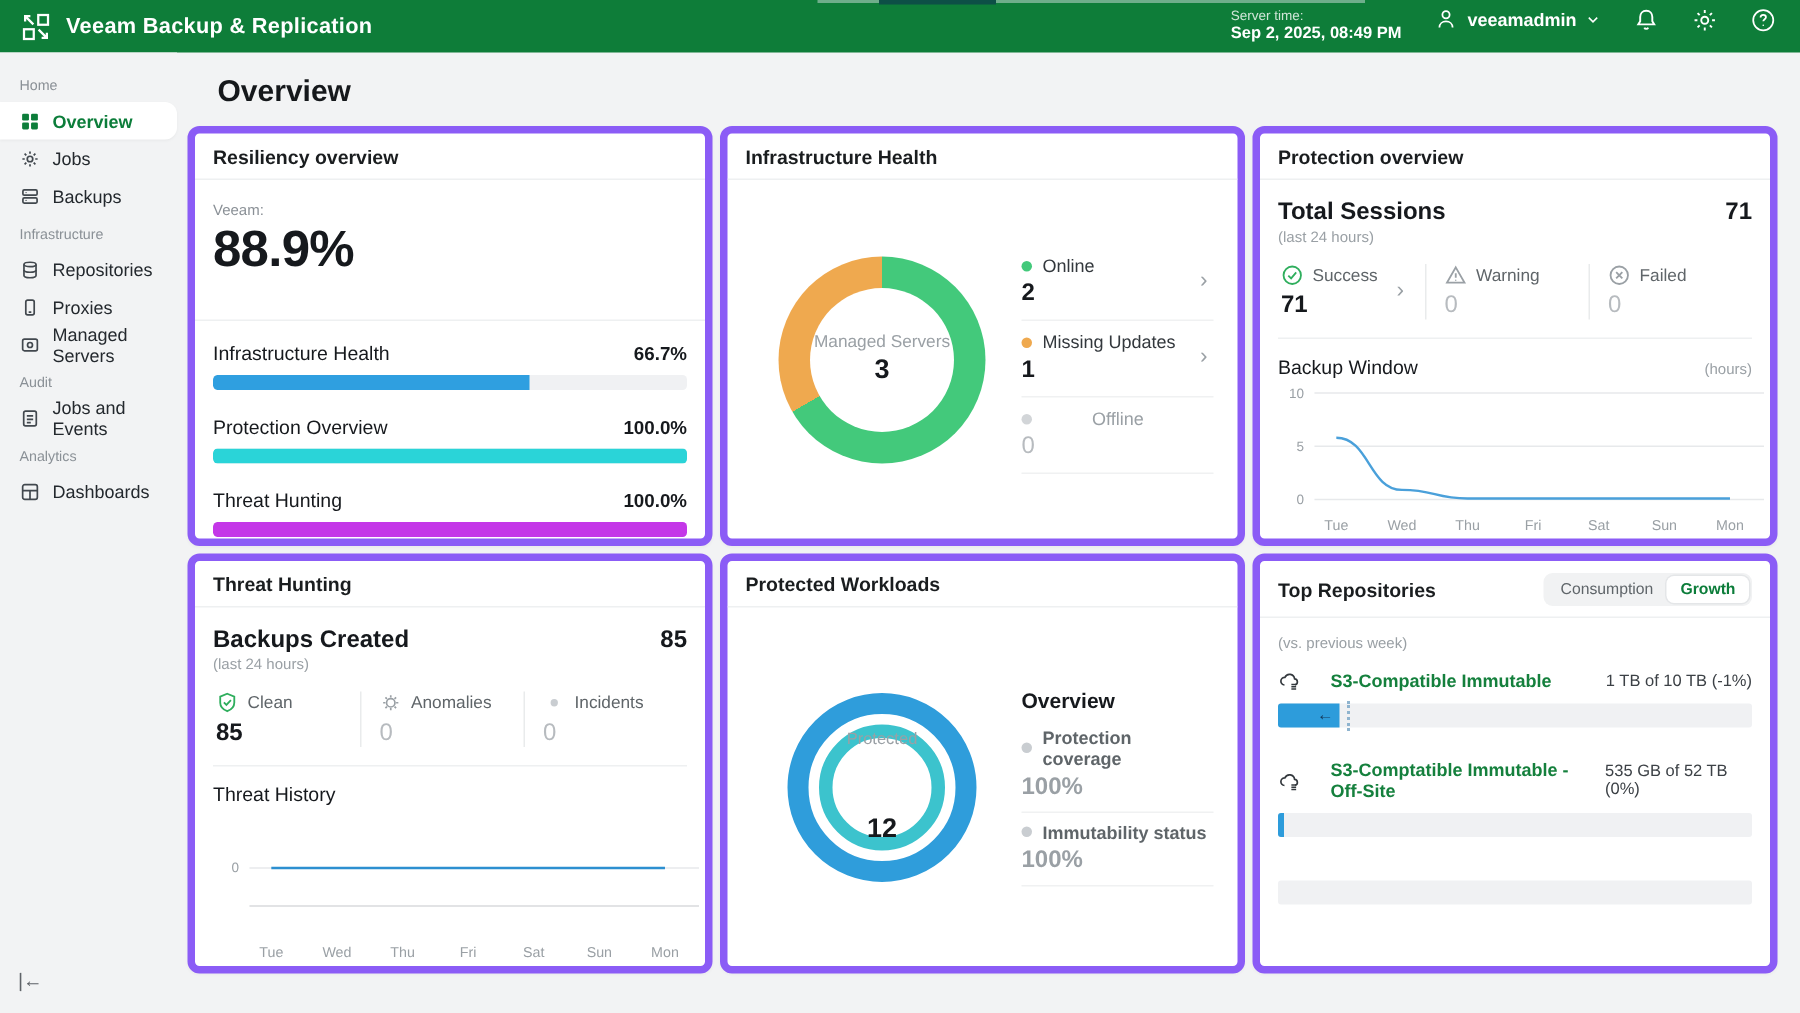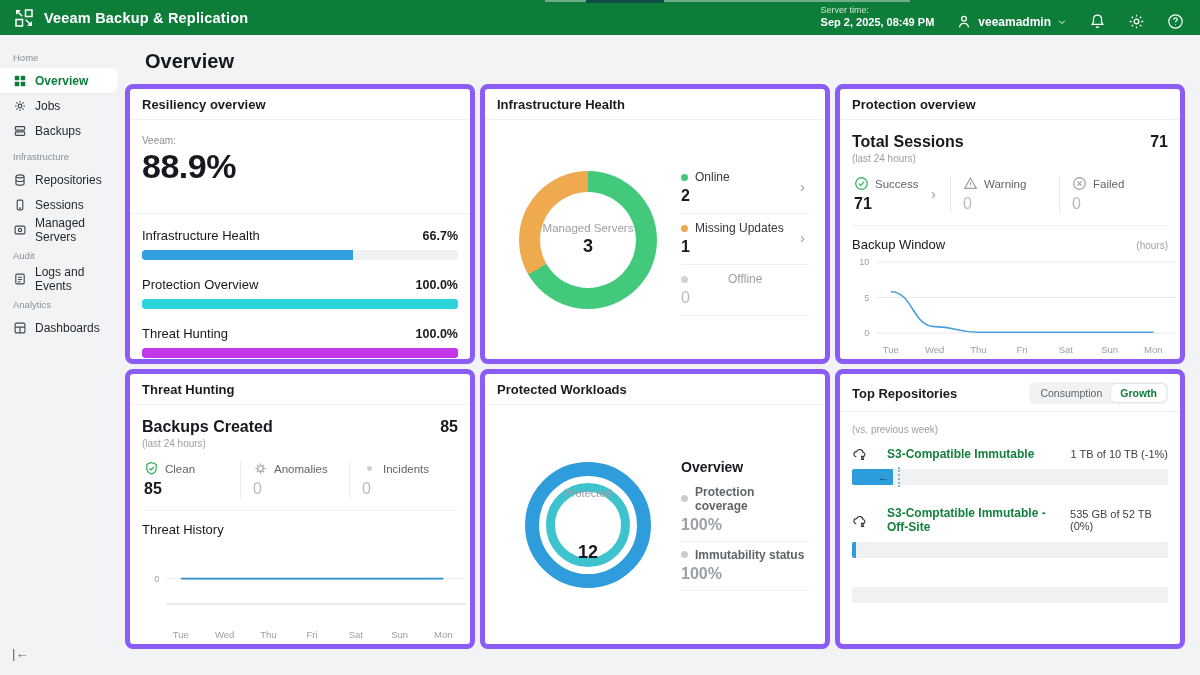--- a/index.html
+++ b/index.html
@@ -3,21 +3,21 @@
 <meta charset="utf-8">
 <style>
   * { margin:0; padding:0; box-sizing:border-box; }
   html,body { width:1200px; height:675px; overflow:hidden; }
   body { font-family:"Liberation Sans", sans-serif; background:#f2f3f4; color:#16191d; position:relative; }
 
   
   .topbar { height:35px; background:#0e7d39; display:flex; align-items:center; padding:0 16px 0 14px; position:relative; }
   .topbar .logo { display:flex; align-items:center; margin-right:10px; }
   .topbar .app-title { color:#fff; font-size:14.5px; font-weight:bold; letter-spacing:.2px; }
-  .topbar-right { margin-left:auto; display:flex; align-items:flex-end; gap:22px; }
+  .topbar-right { margin-left:auto; display:flex; align-items:flex-start; gap:22px; }
   .server-time { text-align:left; line-height:1.25; }
   .server-time .lbl { font-size:9px; color:#cfe5d7; }
   .server-time .val { font-size:11px; color:#fff; font-weight:bold; }
   .user-chip { display:flex; align-items:center; gap:6px; color:#fff; cursor:pointer; }
   .user-chip .uname { font-size:12px; font-weight:bold; }
   .tb-icon { display:flex; align-items:center; justify-content:center; cursor:pointer; }
   .top-strip { position:absolute; top:0; left:545px; width:365px; height:2px; background:#6fae8b; }
   .top-strip-seg { position:absolute; top:0; left:586px; width:78px; height:3px; background:#0d4f46; }
 
   
@@ -214,41 +214,41 @@
       </span>
       <span>Repositories</span>
     </div>
     <div class="side-item">
       <span class="sicon">
         <svg viewBox="0 0 16 16" fill="none" stroke="currentColor" stroke-width="1.3">
             <rect x="4.8" y="2.4" width="6.4" height="11.2" rx="1.4"></rect>
             <path d="M7 11.6 h2"></path>
           </svg>
       </span>
-      <span>Sessions</span>
+      <span>Proxies</span>
     </div>
     <div class="side-item">
       <span class="sicon">
         <svg viewBox="0 0 16 16" fill="none" stroke="currentColor" stroke-width="1.3">
             <rect x="2.4" y="3.6" width="11.2" height="8.8" rx="1.4"></rect>
             <circle cx="8" cy="8" r="1.9"></circle>
           </svg>
       </span>
       <span>Managed Servers</span>
     </div>
 
     <div class="side-section">Audit</div>
     <div class="side-item">
       <span class="sicon">
         <svg viewBox="0 0 16 16" fill="none" stroke="currentColor" stroke-width="1.3">
             <rect x="3.2" y="2.4" width="9.6" height="11.2" rx="1.4"></rect>
             <path d="M5.6 6 h4.8 M5.6 8.6 h4.8 M5.6 11.2 h3"></path>
           </svg>
       </span>
-      <span>Logs and Events</span>
+      <span>Jobs and Events</span>
     </div>
 
     <div class="side-section">Analytics</div>
     <div class="side-item">
       <span class="sicon">
         <svg viewBox="0 0 16 16" fill="none" stroke="currentColor" stroke-width="1.3">
             <rect x="2.4" y="2.4" width="11.2" height="11.2" rx="1.6"></rect>
             <path d="M2.4 7 H13.6 M8 7 V13.6"></path>
           </svg>
       </span>

